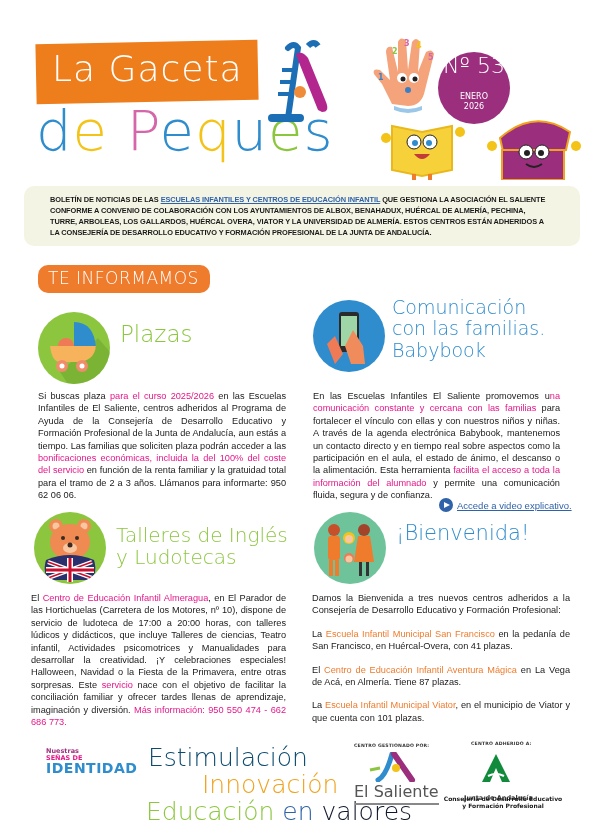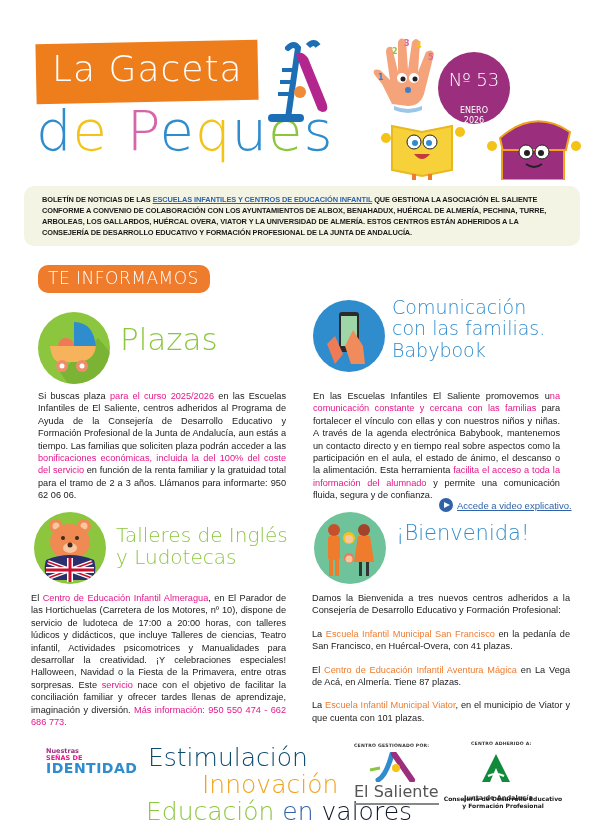--- a/index.html
+++ b/index.html
@@ -18,30 +18,30 @@
   }
   .title-line2 { position: absolute; left: 36px; top: 98px; font-size: 56px; letter-spacing: 1px; }
   .title-line2 span { font-family: "DejaVu Sans", sans-serif; font-weight: 300; }
 
   .slide { position: absolute; left: 268px; top: 40px; width: 86px; height: 86px; }
 
   .issue-badge {
     position: absolute; left: 438px; top: 52px; width: 72px; height: 72px; border-radius: 50%;
     background: #9b2f7e; color: #fff; text-align: center;
   }
-  .issue-num { display: block; font-size: 18px; font-weight: 300; margin-top: 16px; line-height: 24px; }
+  .issue-num { display: block; font-size: 22px; font-weight: 300; margin-top: 2px; line-height: 24px; }
   .issue-month { display: block; font-size: 8px; line-height: 10px; margin-top: 14px; }
   .issue-year { display: block; font-size: 8px; line-height: 10px; }
 
   .mascot { position: absolute; }
 
   
   .intro {
     position: absolute; left: 24px; top: 186px; width: 556px; height: 60px;
-    background: #f4f4e4; border-radius: 10px; padding: 8px 18px;
+    background: #f4f4e4; border-radius: 10px; padding: 8px 26px;
     font-family: "Liberation Sans Narrow", "Liberation Sans", sans-serif;
     font-size: 7.4px; line-height: 11px; font-weight: bold; text-transform: uppercase;
     letter-spacing: -0.1px; color: #1a1a1a;
   }
   .intro .link { color: #2f62a8; text-decoration: underline; }
 
   
   .section-tag {
     position: absolute; left: 38px; top: 265px; width: 172px; height: 28px;
     background: #ef7b2d; color: #fff; font-size: 17px; font-weight: 300;
@@ -163,21 +163,21 @@
     <path d="M22 60 L60 26 L72 40 L72 72 L30 72 z" fill="#6fa82e" opacity="0.6"></path>
     <path d="M36 10 q20 0 22 26 L36 36 z" fill="#2f8ccd"></path>
     <circle cx="28" cy="34" r="8" fill="#ef7b56"></circle>
     <path d="M12 34 L58 34 q-2 16 -20 16 L22 50 q-8 0 -10 -16 z" fill="#f6b35c"></path>
     <circle cx="24" cy="54" r="6" fill="#f08c6c"></circle>
       <circle cx="24" cy="54" r="2.5" fill="#fff"></circle>
     <circle cx="44" cy="54" r="6" fill="#f08c6c"></circle>
       <circle cx="44" cy="54" r="2.5" fill="#fff"></circle>
   </svg>
 </div>
-<div class="art-title" style="left:120px;top:322px;font-size:31px;color:#8cc63f">
+<div class="art-title" style="left:120px;top:322px;font-size:23px;color:#8cc63f">
   <div>Plazas</div>
 </div>
 <div class="art-body" style="left:38px;top:390px;width:248px">
   <span>Si buscas plaza </span><span class="hl-pink">para el curso 2025/2026</span><span> en las Escuelas Infantiles de El Saliente, centros adheridos al Programa de Ayuda de la Consejería de Desarrollo Educativo y Formación Profesional de la Junta de Andalucía, aun estás a tiempo. Las familias que soliciten plaza podrán acceder a las </span><span class="hl-pink">bonificaciones económicas, incluida la del 100% del coste del servicio</span><span> en función de la renta familiar y la gratuidad total para el tramo de 2 a 3 años. Llámanos para informarte: 950 62 06 06.</span>
 </div>
 
 <div class="icon-circle" style="left:313px;top:300px;background:#2f8ccd">
   <svg width="72" height="72" viewBox="0 0 72 72">
     <rect x="26" y="12" width="20" height="40" rx="3" fill="#2b2b2b"></rect>
     <rect x="28" y="16" width="16" height="30" fill="#9ed6a8"></rect>

